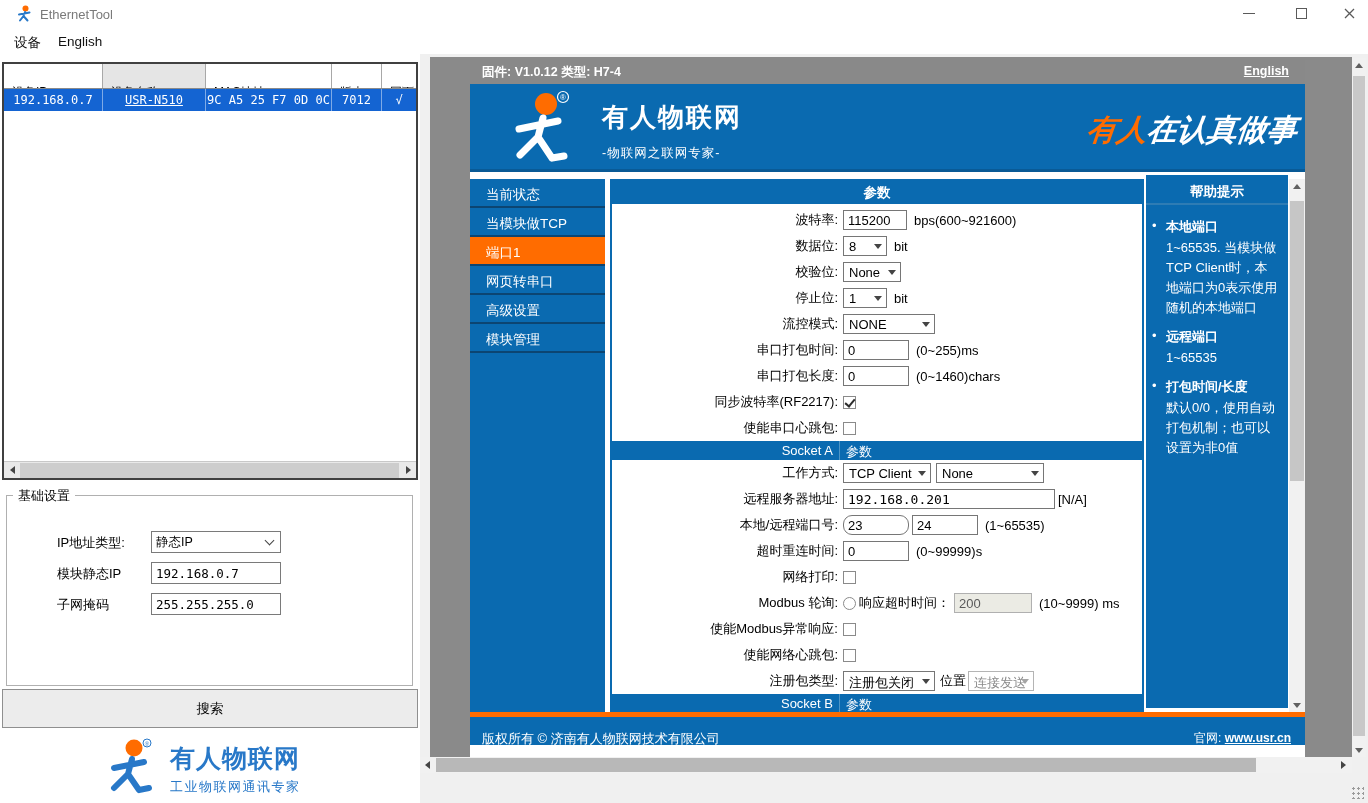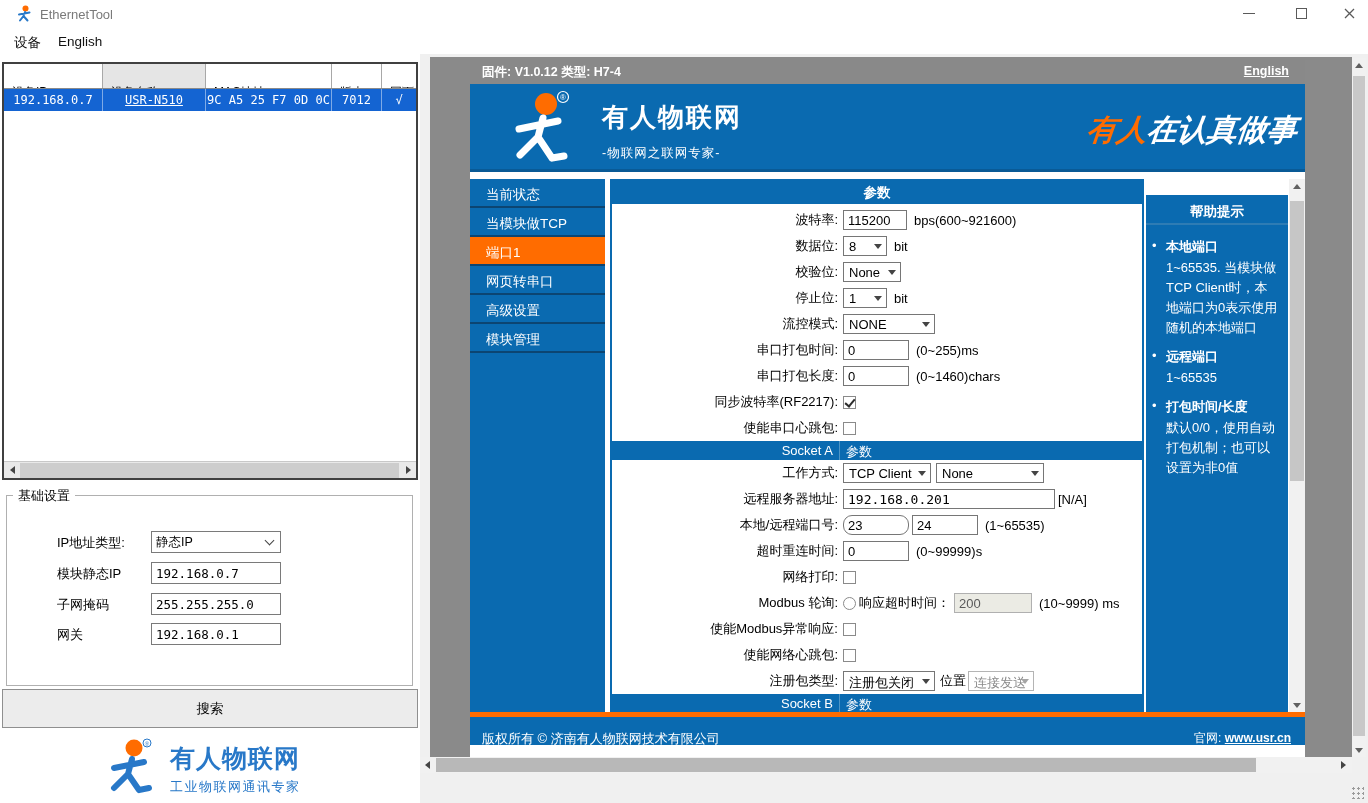--- a/index.html
+++ b/index.html
@@ -98,21 +98,21 @@
   .sel.disabled::after { border-top-color:#a5a5a5; }
   .f-input.disabled { background:#ebebe4; color:#5a5a5a; border-color:#b0b0b0; }
   .cb { width:13px; height:13px; border:1px solid #8a8a8a; background:#fff; position:relative; flex:none; }
   .cb.checked::after { content:""; position:absolute; left:3px; top:0px; width:4px; height:8px; border-right:2px solid #2d2d2d; border-bottom:2px solid #2d2d2d; transform:rotate(40deg); }
   .sock-bar { display:flex; height:19px; background:#0a6ab0; color:#fff; font-size:13px; }
   .sock-left { width:228px; text-align:right; padding:2px 6px 0 0; border-right:1px solid #4e95c6; flex:none; }
   .sock-right { padding:2px 0 0 6px; }
   .mr8 { margin-right:3px;border-radius:9px; } .mr5 { margin-right:5px; }
   .w64 { width:64px; } .w66 { width:66px; } .w212 { width:212px; } .w78 { width:78px; }
 
-  .b-help { position:absolute; left:676px; top:20px; width:142px; height:533px; background:#0a6ab0; color:#fff; }
+  .b-help { position:absolute; left:676px; top:0; width:142px; height:533px; background:#0a6ab0; color:#fff; }
   .h-title { height:30px; text-align:center; font-size:13.5px; font-weight:bold; padding-top:8px; border-bottom:2px solid #2e7cb4; }
   .h-body { padding:12px 8px 0 6px; }
   .h-item { display:flex; margin-bottom:9px; }
   .h-bullet { width:14px; flex:none; font-size:13px; padding-top:1px; }
   .h-item-title { font-size:13px; font-weight:bold; }
   .h-item-body { font-size:13px; line-height:20px; margin-top:2px; }
 
   .b-vscroll { position:absolute; left:819px; top:4px; width:16px; height:533px; background:#f1f1f1; }
   .b-vscroll .sb-btn { width:16px; height:14px; left:0; }
   .b-vscroll .sbu { top:0; } .b-vscroll .sbd { bottom:0; }
@@ -205,24 +205,20 @@
         </div>
       </div>
       <div class="gb-row gbr-1">
         <span class="gb-label">模块静态IP</span>
         <div class="gb-ctl">192.168.0.7</div>
       </div>
       <div class="gb-row gbr-2">
         <span class="gb-label">子网掩码</span>
         <div class="gb-ctl">255.255.255.0</div>
       </div>
-      <div class="gb-row gbr-3">
-        <span class="gb-label">网关</span>
-        <div class="gb-ctl">192.168.0.1</div>
-      </div>
       <div class="btn-set">设置</div>
     </div>
 
     <div class="btn-search">搜索</div>
 
     <div class="app-logo">
       <svg width="62" height="62" viewBox="0 0 62 62">
         <circle cx="30" cy="10" r="8.5" fill="#ff6c00"></circle>
         <circle cx="43" cy="5" r="4" fill="none" stroke="#2878c8" stroke-width="1"></circle>
         <text x="43" y="7.5" font-size="6" fill="#2878c8" text-anchor="middle">®</text>

